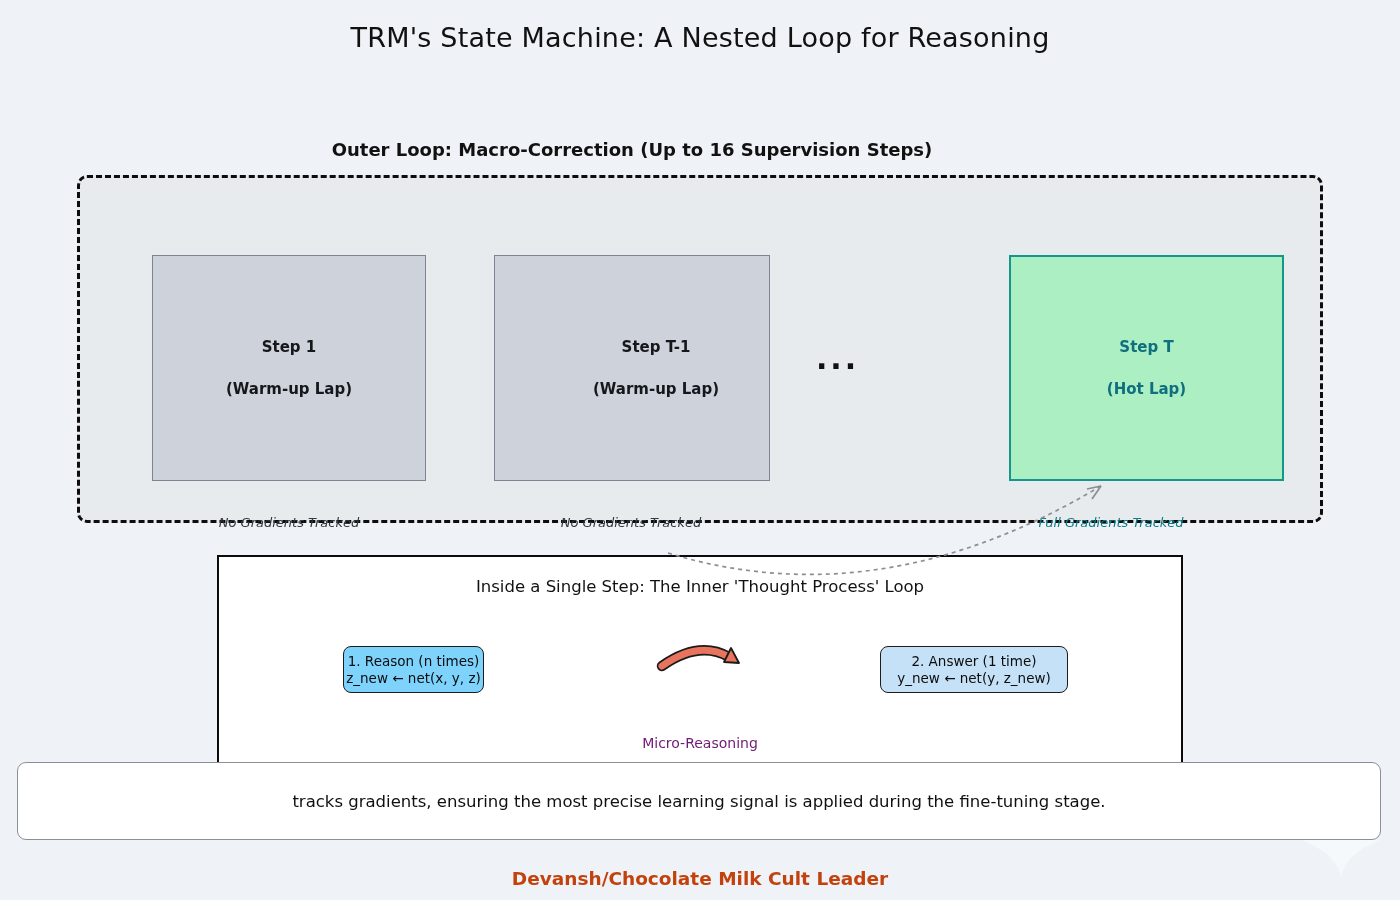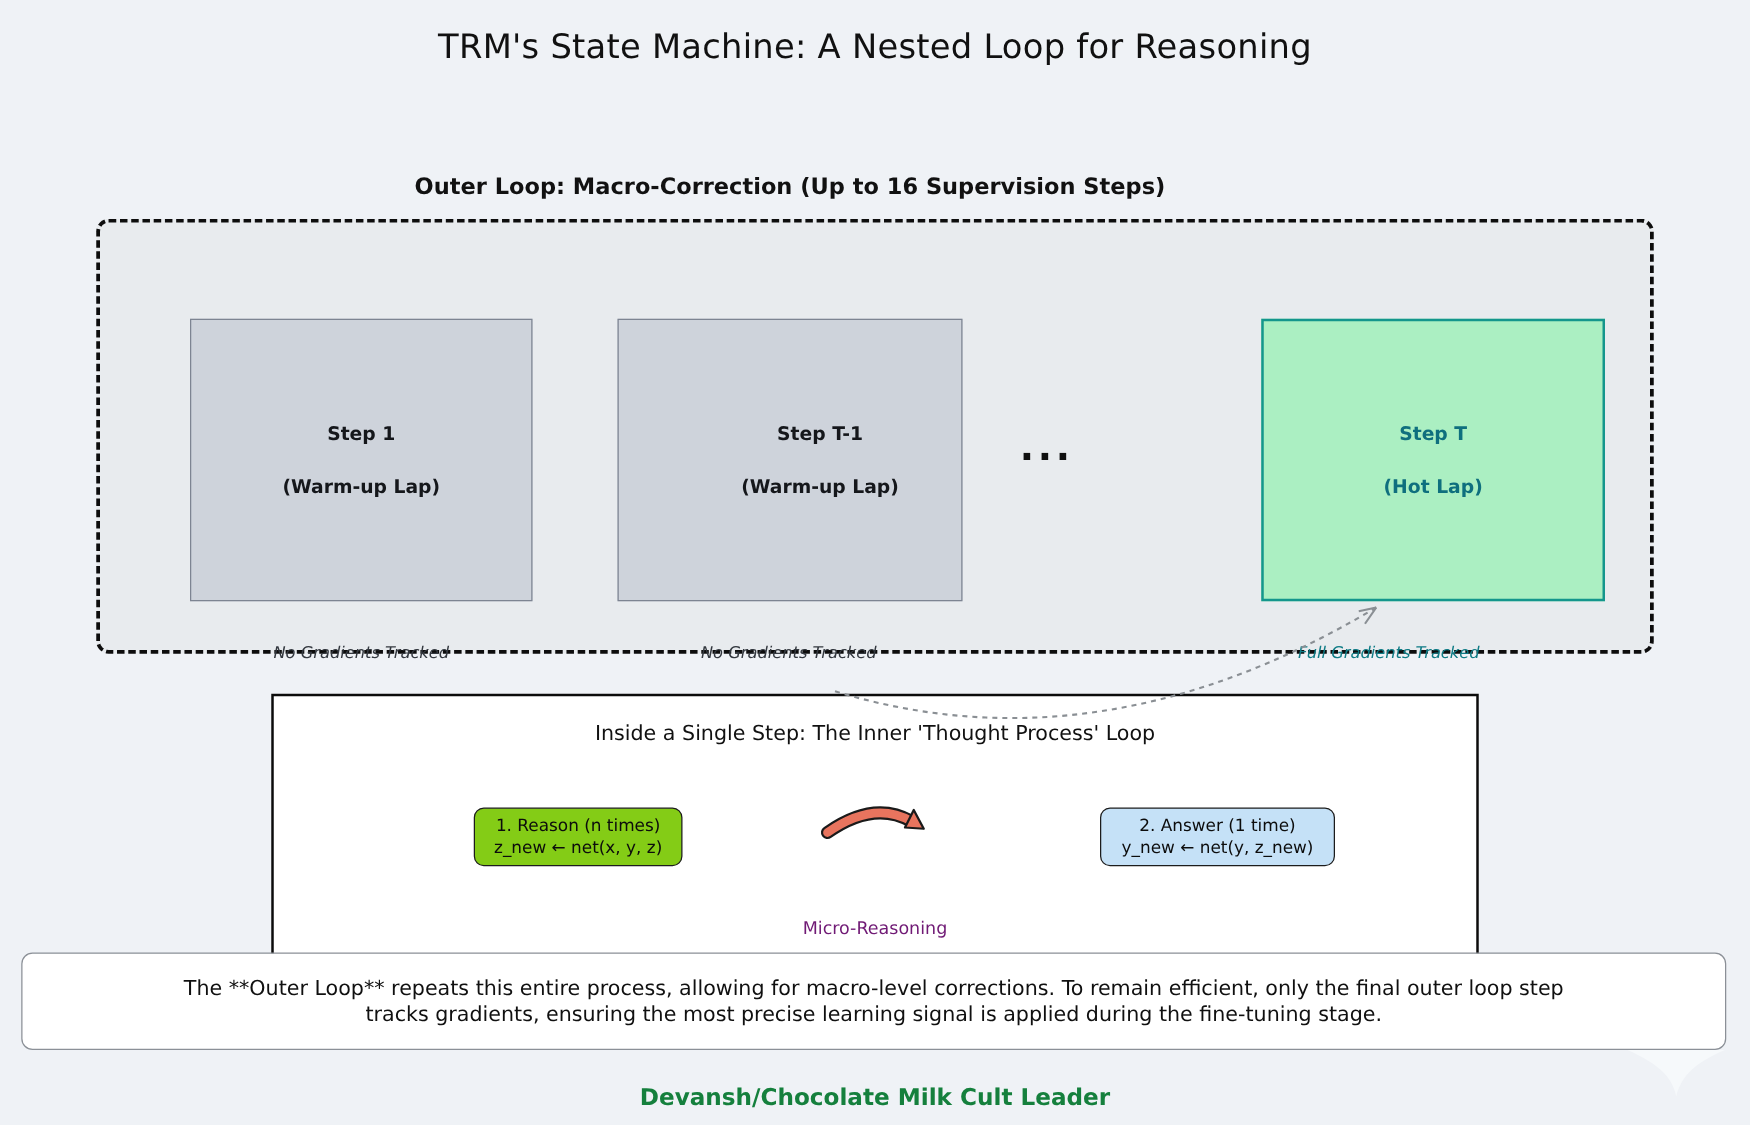--- a/index.html
+++ b/index.html
@@ -54,40 +54,40 @@
   .inner-title{
     left:217px;top:577px;width:966px;text-align:center;
     font-size:16.5px;font-weight:normal;z-index:3;
   }
   .mini-box{
     top:646px;height:47px;
     display:flex;flex-direction:column;align-items:center;justify-content:center;
     text-align:center;font-size:13.5px;line-height:17px;color:#0c0c0c;
     border:1.8px solid #1c1c1c;border-radius:8px;box-sizing:border-box;z-index:3;
   }
-  .reason{left:343px;width:167px;background:#84cc16;margin-left:36px;}
+  .reason{left:343px;width:141px;background:#7dd3fc;}
   .answer{left:880px;width:188px;background:#c5e1f7;}
   .micro-label{
     left:217px;top:735px;width:966px;text-align:center;
     font-size:14px;color:#701a75;z-index:3;
   }
 
   .svg-overlay{left:0;top:0;width:1400px;height:900px;z-index:5;pointer-events:none;}
   .svg-tail{left:0;top:0;width:1400px;height:900px;z-index:11;pointer-events:none;}
 
   .tooltip{
     left:17px;top:762px;width:1364px;height:78px;
     background:#ffffff;border:1.5px solid #8b9097;border-radius:9px;
     box-sizing:border-box;z-index:10;
     display:flex;flex-direction:column;justify-content:center;
     text-align:center;font-size:16.5px;line-height:21px;color:#101010;
   }
   .caption{
     left:0;top:868px;width:1400px;text-align:center;
-    font-size:18.5px;font-weight:bold;color:#15803d;
+    font-size:18.5px;font-weight:bold;color:#c2410c;
   }
 </style>
 </head>
 <body>
 
 <h1 class="abs main-title">TRM's State Machine: A Nested Loop for Reasoning</h1>
 
 <div class="abs outer-label">Outer Loop: Macro-Correction (Up to 16 Supervision Steps)</div>
 
 <div class="abs outer-box"></div>
@@ -136,21 +136,20 @@
   </g>
 
   <g>
     <path d="M 662 666 Q 699 640 729 657" fill="none" stroke="#1a1a1a" stroke-width="10.5" stroke-linecap="round"></path>
     <path d="M 662 666 Q 699 640 729 657" fill="none" stroke="#e8745e" stroke-width="7" stroke-linecap="round"></path>
     <path d="M 739 663 L 731 648 L 724 662 Z" fill="#e8745e" stroke="#1a1a1a" stroke-width="1.8" stroke-linejoin="round"></path>
   </g>
 </svg>
 
 <div class="abs tooltip">
-  <div>The **Outer Loop** repeats this entire process, allowing for macro-level corrections. To remain efficient, only the final outer loop step</div>
   <div>tracks gradients, ensuring the most precise learning signal is applied during the fine-tuning stage.</div>
 </div>
 
 <svg class="abs svg-tail" viewBox="0 0 1400 900" xmlns="http://www.w3.org/2000/svg">
   <path d="M 1302 840 C 1327 851 1338 862 1341 877 C 1345 861 1356 850 1380 840 Z" fill="#f6f9fb"></path>
 </svg>
 
 <div class="abs caption">Devansh/Chocolate Milk Cult Leader</div>
 
 </body></html>

